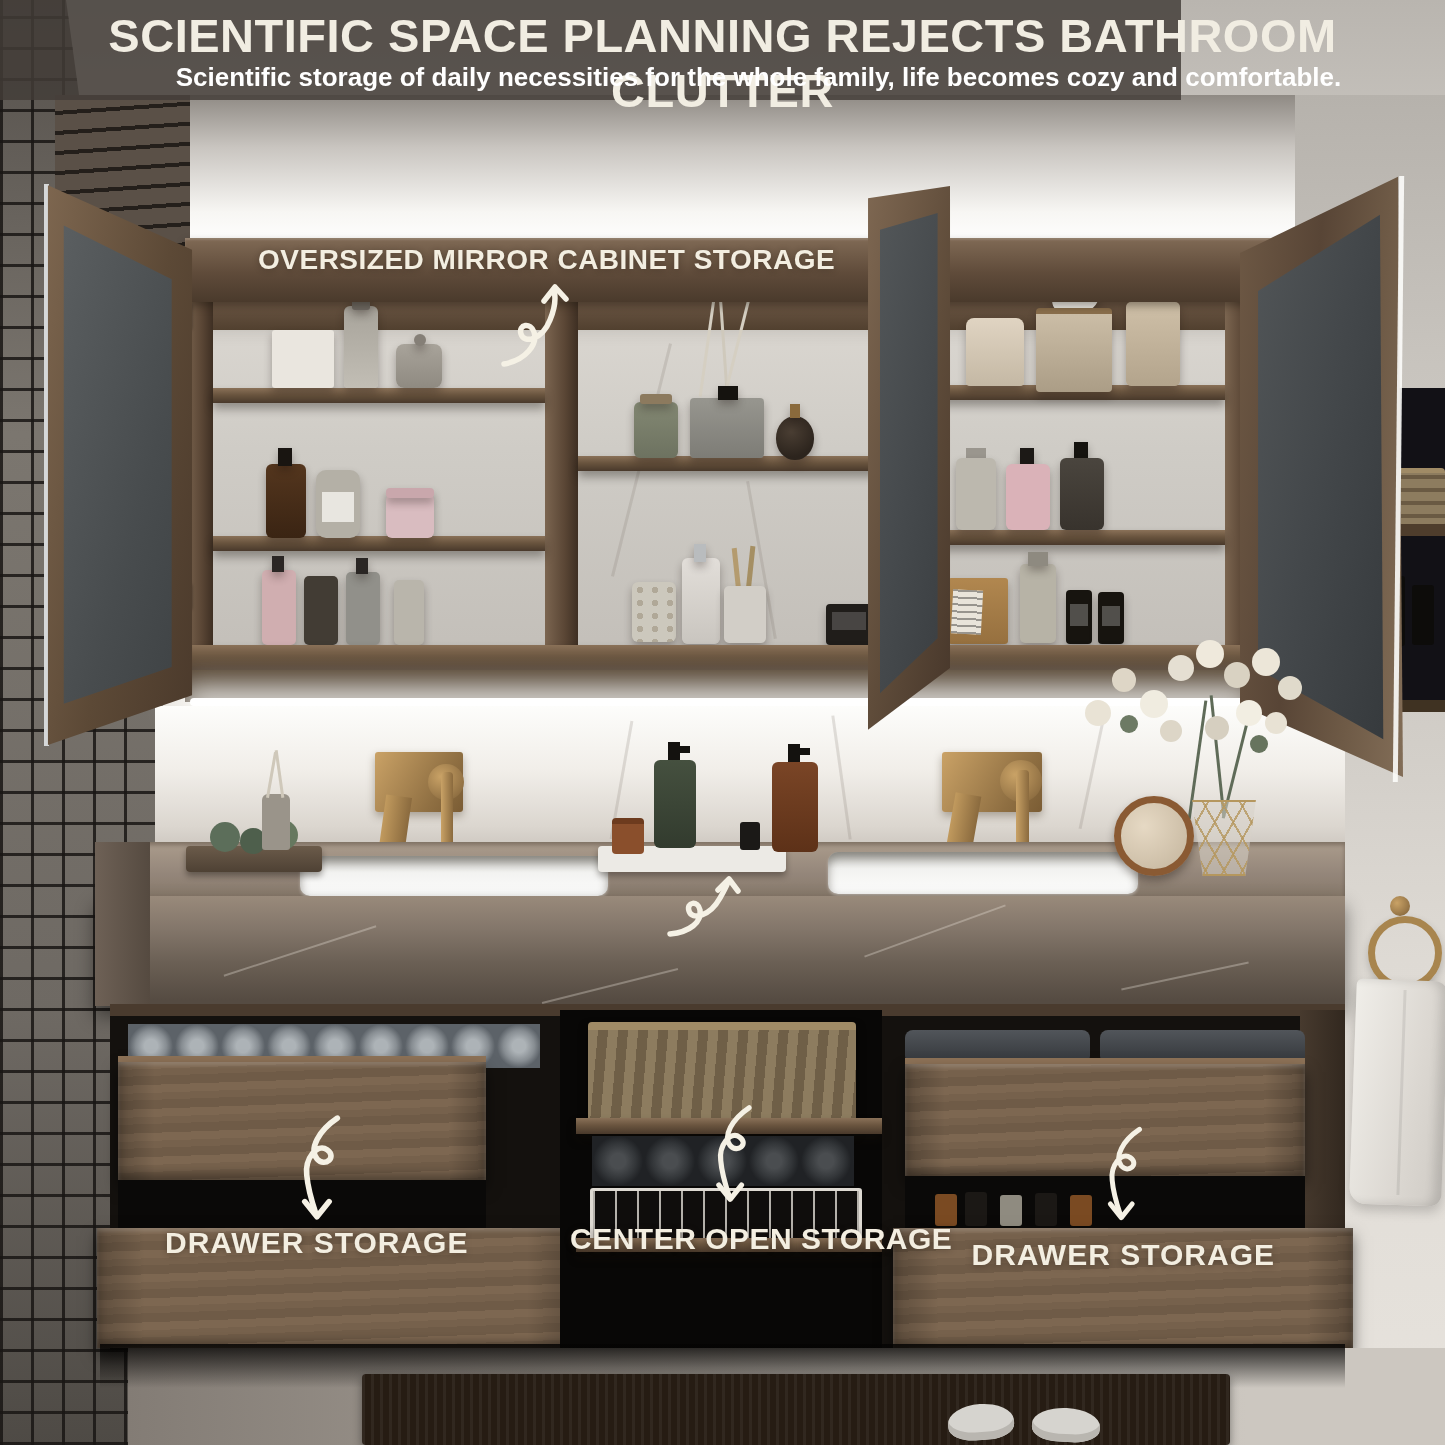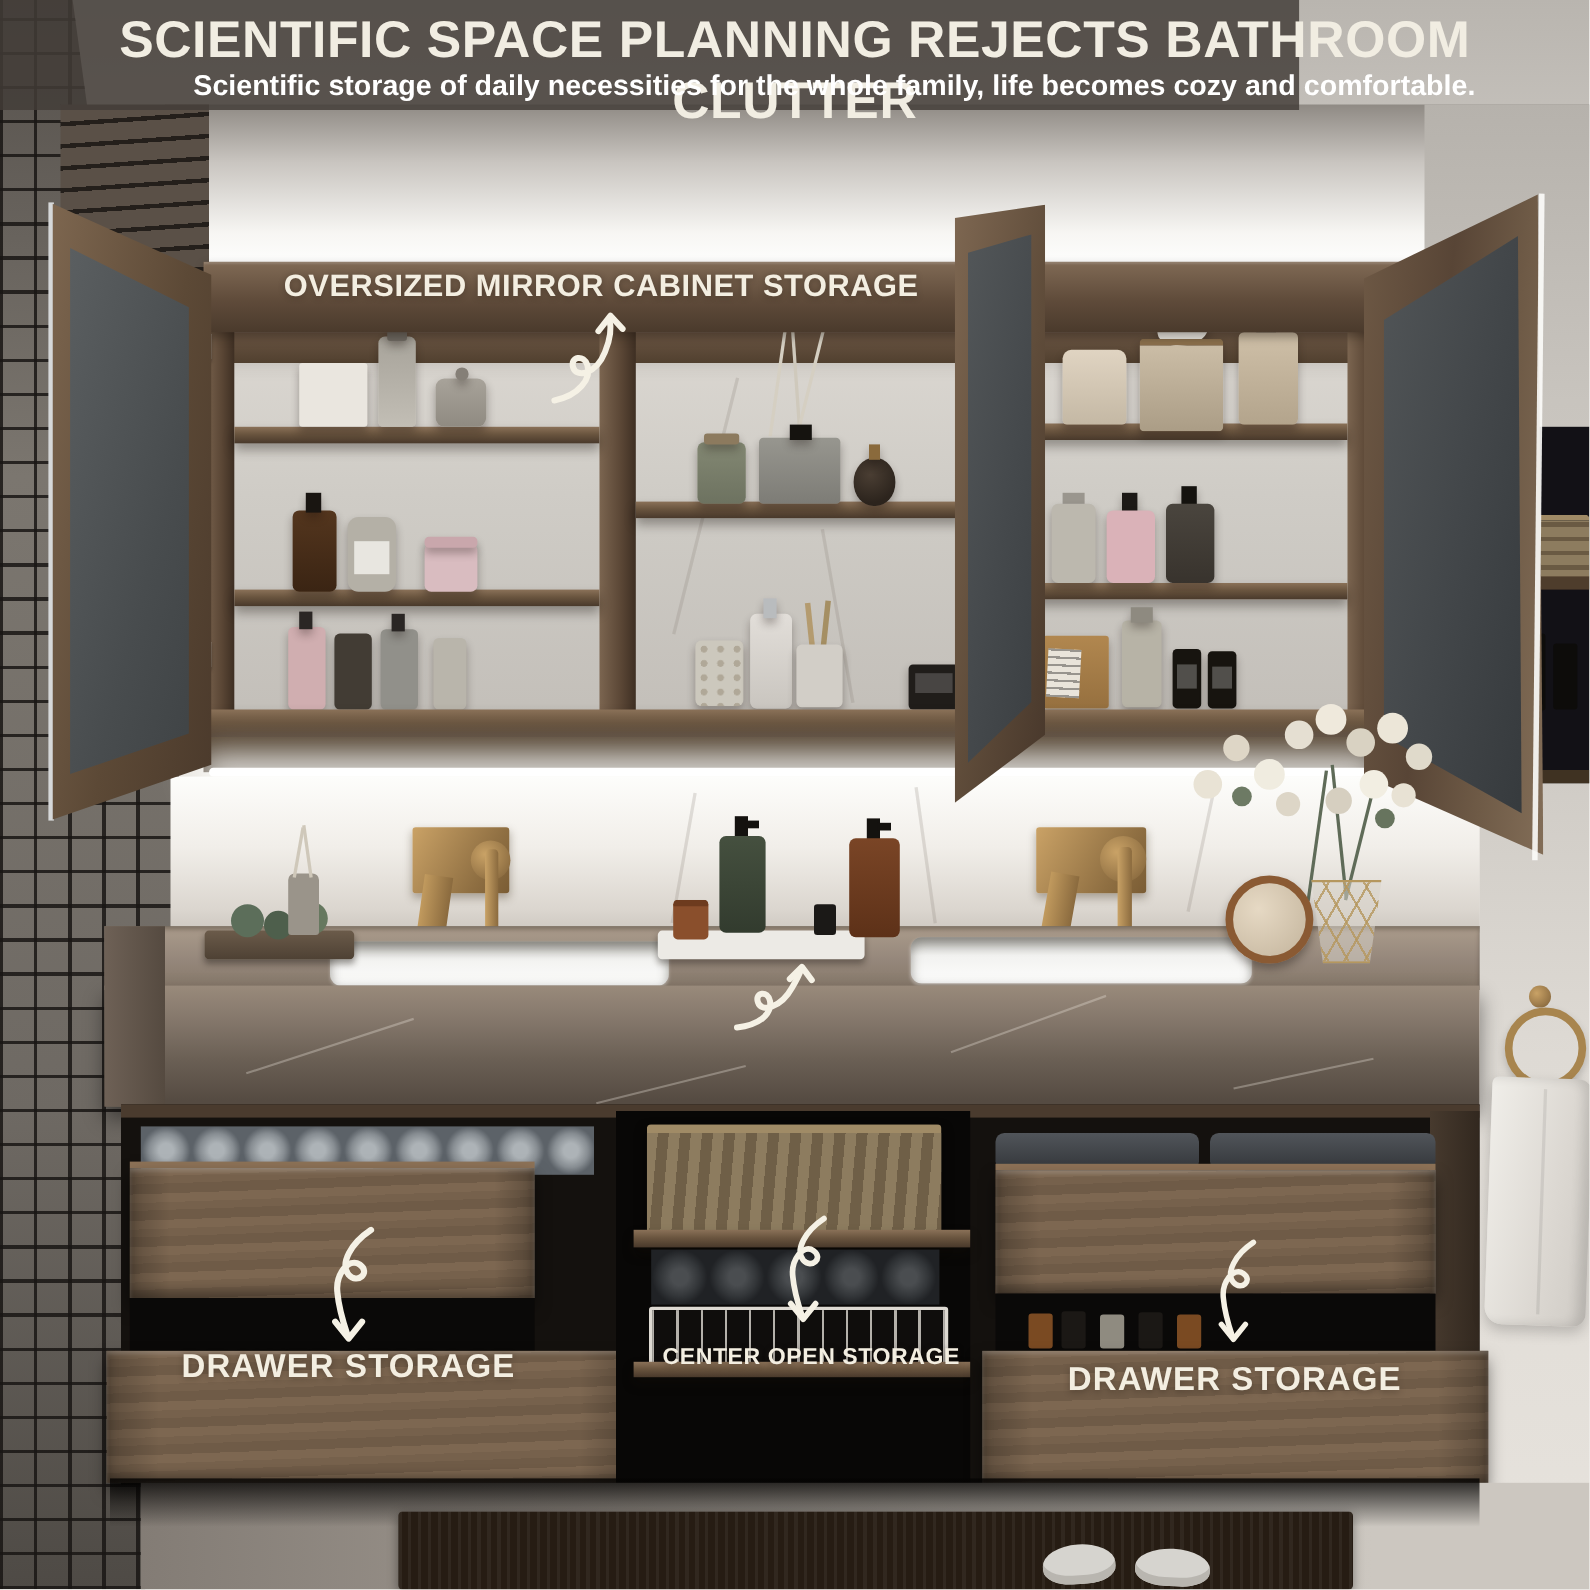--- a/index.html
+++ b/index.html
@@ -11,21 +11,21 @@
   .post{position:absolute;background:linear-gradient(90deg,#7b6550,#5a4635 60%,#3e2f23);}
   .woodface{position:absolute;
        background:linear-gradient(90deg,rgba(0,0,0,.25),rgba(0,0,0,0) 10%,rgba(0,0,0,0) 90%,rgba(0,0,0,.25)),
                   repeating-linear-gradient(178deg,#7d6751 0 8px,#76614c 8px 15px,#6f5b47 15px 24px);
        box-shadow:inset 0 3px 4px rgba(255,255,255,.18), inset 0 -6px 10px rgba(0,0,0,.35), 0 8px 14px rgba(0,0,0,.5);}
   .it{position:absolute;box-shadow:0 5px 8px rgba(25,18,12,.30);}
   .hinge{position:absolute;width:12px;height:26px;border-radius:2px;
        background:linear-gradient(180deg,#e3e6e8,#9a9ea1);box-shadow:0 2px 3px rgba(0,0,0,.4);}
   .vein{position:absolute;background:rgba(130,124,116,.22);}
   .cvein{position:absolute;background:rgba(238,233,224,.32);}
-  .callout{position:absolute;color:#f3eee1;font-weight:700;text-align:center;
+  .callout{position:absolute;color:#f3eee1;font-weight:700;text-align:right;
        letter-spacing:.5px;text-shadow:0 1px 6px rgba(40,30,20,.38);white-space:nowrap;}
   .arrow{position:absolute;}
   .arrow path,.arrow polyline{fill:none;stroke:#f5f1e5;stroke-width:5.5;
        stroke-linecap:round;stroke-linejoin:round;}
   .header-band{position:absolute;left:0;top:0;width:1181px;height:100px;
        background:rgba(66,60,55,.83);}
   .title{position:absolute;left:0;top:8px;width:1445px;text-align:center;
        font-size:47px;font-weight:700;color:#f1ede2;letter-spacing:.5px;}
   .subtitle{position:absolute;left:0;top:62px;width:1445px;text-align:center;
        font-size:26px;font-weight:700;color:#ffffff;padding-left:36px;}
@@ -343,21 +343,21 @@
        box-shadow:inset -8px 0 10px rgba(0,0,0,.12), 0 6px 12px rgba(0,0,0,.18);"></div>
   <div class="abs" style="left:1400px;top:990px;width:3px;height:205px;background:rgba(0,0,0,.08);transform:rotate(2deg);"></div>
 
   <div class="header-band">
     <div class="title">SCIENTIFIC SPACE PLANNING REJECTS BATHROOM CLUTTER</div>
     <div class="subtitle">Scientific storage of daily necessities for the whole family, life becomes cozy and comfortable.</div>
   </div>
 
   <div class="callout" style="left:258px;top:244px;width:560px;font-size:28px;">OVERSIZED MIRROR CABINET STORAGE</div>
   <div class="callout" style="left:165px;top:1226px;width:300px;font-size:30px;letter-spacing:1px;">DRAWER STORAGE</div>
-  <div class="callout" style="left:570px;top:1222px;width:335px;font-size:21px;">CENTER OPEN STORAGE</div>
+  <div class="callout" style="left:570px;top:1222px;width:335px;font-size:30px;">CENTER OPEN STORAGE</div>
   <div class="callout" style="left:970px;top:1238px;width:305px;font-size:30px;letter-spacing:1px;">DRAWER STORAGE</div>
 
   <svg class="arrow" style="left:498px;top:280px;" width="80" height="90" viewBox="0 0 80 90">
     <path d="M6 84 C28 80 40 64 36 52 C33 42 20 44 23 54 C26 64 44 60 52 40 C57 28 58 18 56 10"></path>
     <polyline points="46,21 57,7 68,19"></polyline>
   </svg>
   <svg class="arrow" style="left:664px;top:874px;" width="82" height="68" viewBox="0 0 82 68">
     <path d="M6 60 C26 58 38 48 36 36 C34 26 22 28 25 37 C28 47 46 42 56 24 C60 17 63 11 64 8"></path>
     <polyline points="54,16 65,5 74,17"></polyline>
   </svg>

